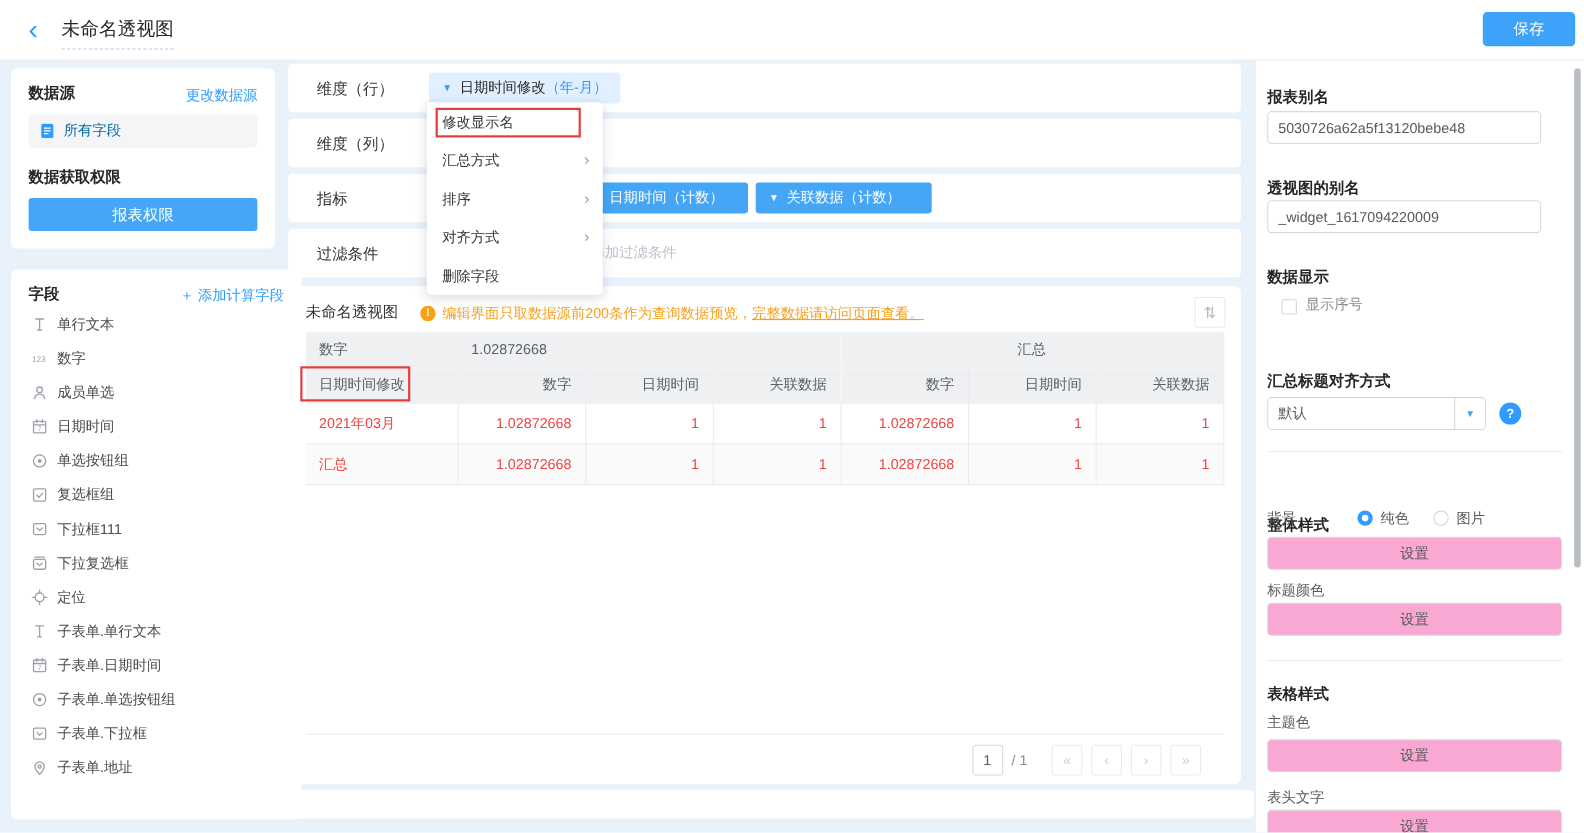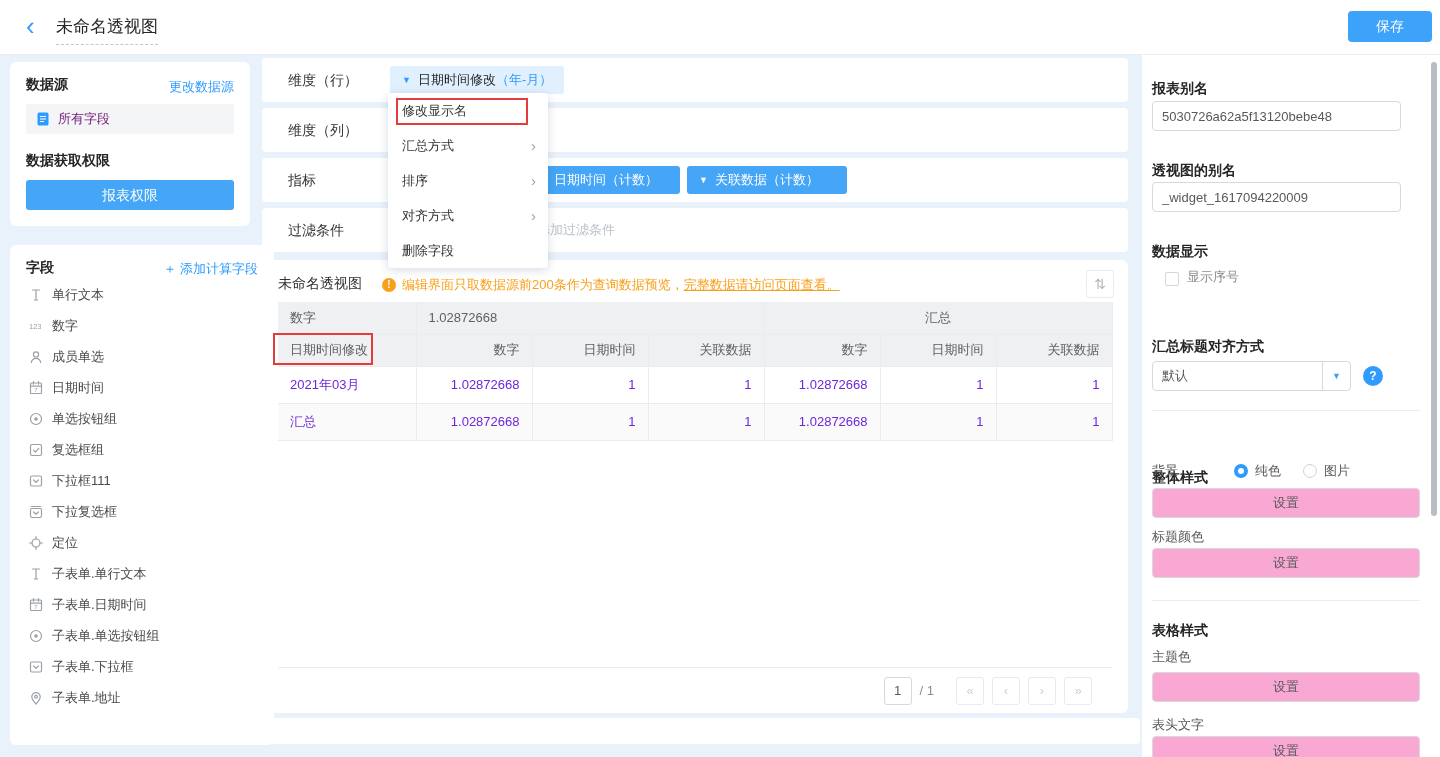--- a/index.html
+++ b/index.html
@@ -15,21 +15,21 @@
 
   
   .card { position:absolute; background:#fff; border-radius:6px; }
 
   
   .lcard1 { left:10px; top:62px; width:240px; height:164px; }
   .lcard2 { left:10px; top:245px; width:264px; height:500px; overflow:hidden; }
   .sec-title { position:absolute; left:16px; font-weight:bold; font-size:14px; color:#262626; }
   .link { color:#2f9bff; font-size:13px; cursor:pointer; }
   .ds-link { position:absolute; right:16px; top:16px;font-family:Liberation Serif, serif; }
-  .ds-item { position:absolute; left:16px; top:42px; width:208px; height:30px; background:#f4f5f7; border-radius:3px; display:flex; align-items:center; padding-left:10px; color:#701a75; cursor:pointer; }
+  .ds-item { position:absolute; left:16px; top:42px; width:208px; height:30px; background:#f4f5f7; border-radius:3px; display:flex; align-items:center; padding-left:10px; color:#0369a1; cursor:pointer; }
   .ds-item .dicon { margin-right:8px; display:inline-flex; }
   .perm-btn { position:absolute; left:16px; top:118px; width:208px; height:30px; background:#45a5f6; color:#fff; border:none; border-radius:3px; font-size:14px; line-height:30px; text-align:center; cursor:pointer; }
   .add-calc { position:absolute; right:16px; top:15px; }
   .field-list { position:absolute; left:0; top:34px; width:240px; }
   .field-item { height:31px; display:flex; align-items:center; padding-left:18px; color:#4a4a4a; cursor:pointer; }
   .field-item .ficon { width:16px; height:16px; margin-right:8px; color:#9aa1a9; display:inline-flex; }
   .field-item .ficon svg { width:16px; height:16px; }
   .scrollthumb { position:absolute; width:6px; border-radius:3px; background:#b9bec4; }
 
   
@@ -54,21 +54,21 @@
   .tcard { left:262px; top:260px; width:866px; height:453px; overflow:hidden; }
   .tcard-title { position:absolute; left:16px; top:15px; font-size:14px; color:#333; }
   .warn { position:absolute; left:120px; top:16px; display:flex; align-items:center; color:#f9a01b; font-size:13px; }
   .warn-icon { width:14px; height:14px; border-radius:50%; background:#f9a01b; color:#fff; font-size:10px; font-weight:bold; text-align:center; line-height:14px; margin-right:6px; flex:none; }
   .warn-link { color:#f9a01b; text-decoration:underline; cursor:pointer; }
   .sort-btn { position:absolute; right:14px; top:10px; width:28px; height:28px; border:1px solid #e7eaee; border-radius:3px; background:#fff; color:#b3b8bf; font-size:14px; text-align:center; line-height:26px; cursor:pointer; }
   .pivot-wrap { position:absolute; left:16px; top:42px; width:834px; }
   .pivot { width:834px; border-collapse:collapse; table-layout:fixed; font-size:13px; }
   .pivot td { border-right:1px solid #e9ebee; border-bottom:1px solid #e9ebee; padding:0 12px; overflow:hidden; white-space:nowrap; }
   .pivot .hd { background:#eef0f2; color:#5c6066; height:32px; }
-  .pivot .dt { height:37px; color:#6d28d9; background:#fff; }
+  .pivot .dt { height:37px; color:#ef4444; background:#fff; }
   .pivot .sumrow td { background:#fafafa; }
   .tl { text-align:left; } .tr { text-align:right; } .tc { text-align:center; }
   .anno-cell { left:11px; top:73px; width:100px; height:32px; }
 
   .tfoot { position:absolute; left:16px; right:16px; bottom:0; height:46px; border-top:1px solid #ebedf0; display:flex; align-items:center; justify-content:flex-end; padding-right:20px; }
   .pagebox { width:28px; height:28px; border:1px solid #d9d9d9; border-radius:3px; text-align:center; line-height:26px; color:#595959; background:#fff; }
   .pagetotal { color:#8c8c8c; margin:0 14px 0 8px; }
   .pgbtn { width:28px; height:28px; border:1px solid #e7eaee; border-radius:3px; background:#fff; color:#ccd1d7; text-align:center; line-height:26px; font-size:13px; margin-left:8px; cursor:default; }
   .white-strip { position:absolute; left:262px; top:718px; width:878px; height:26px; background:#fff; border-radius:4px; }
 

